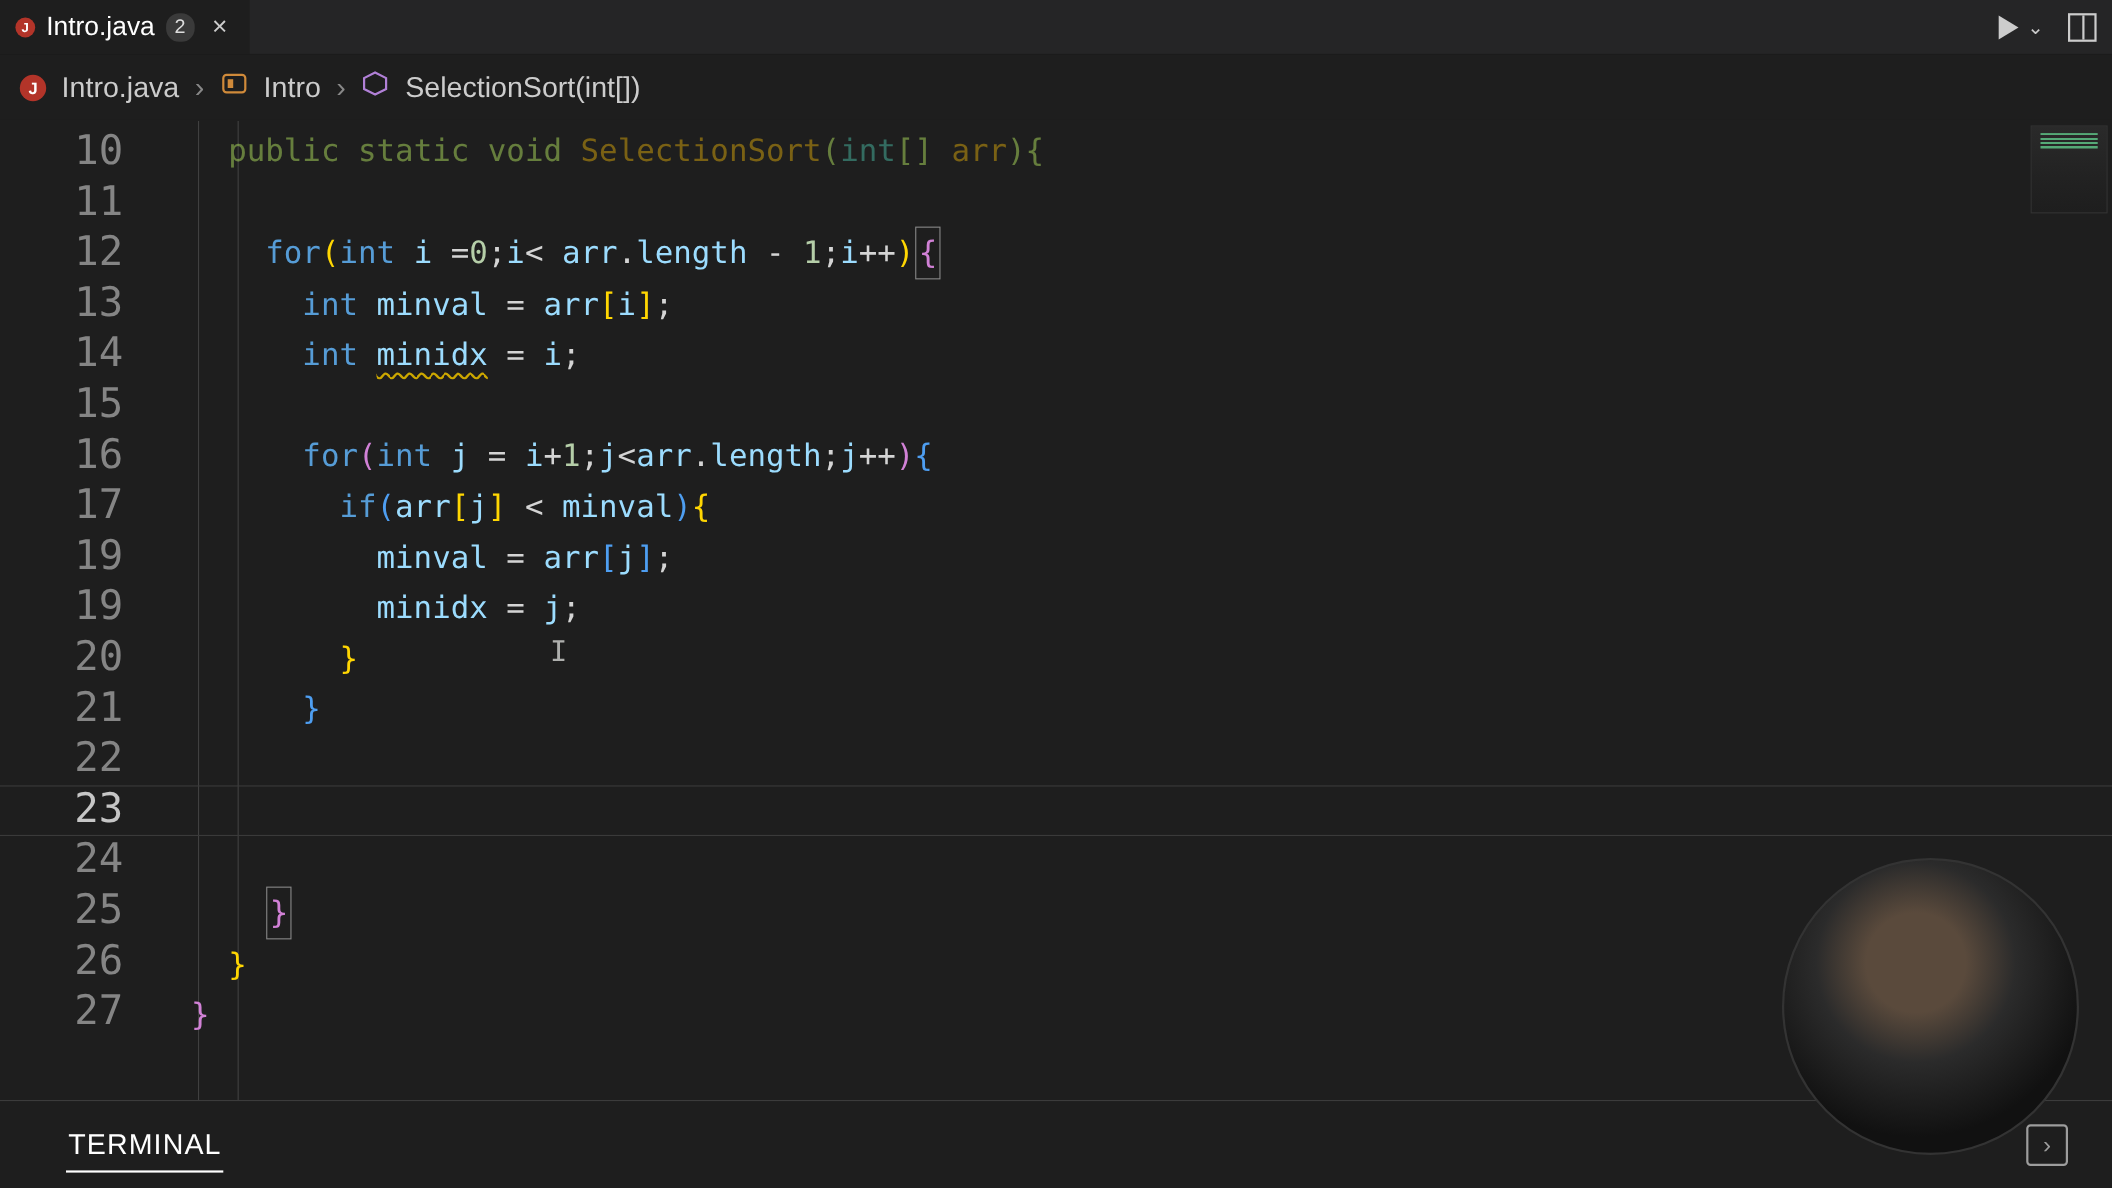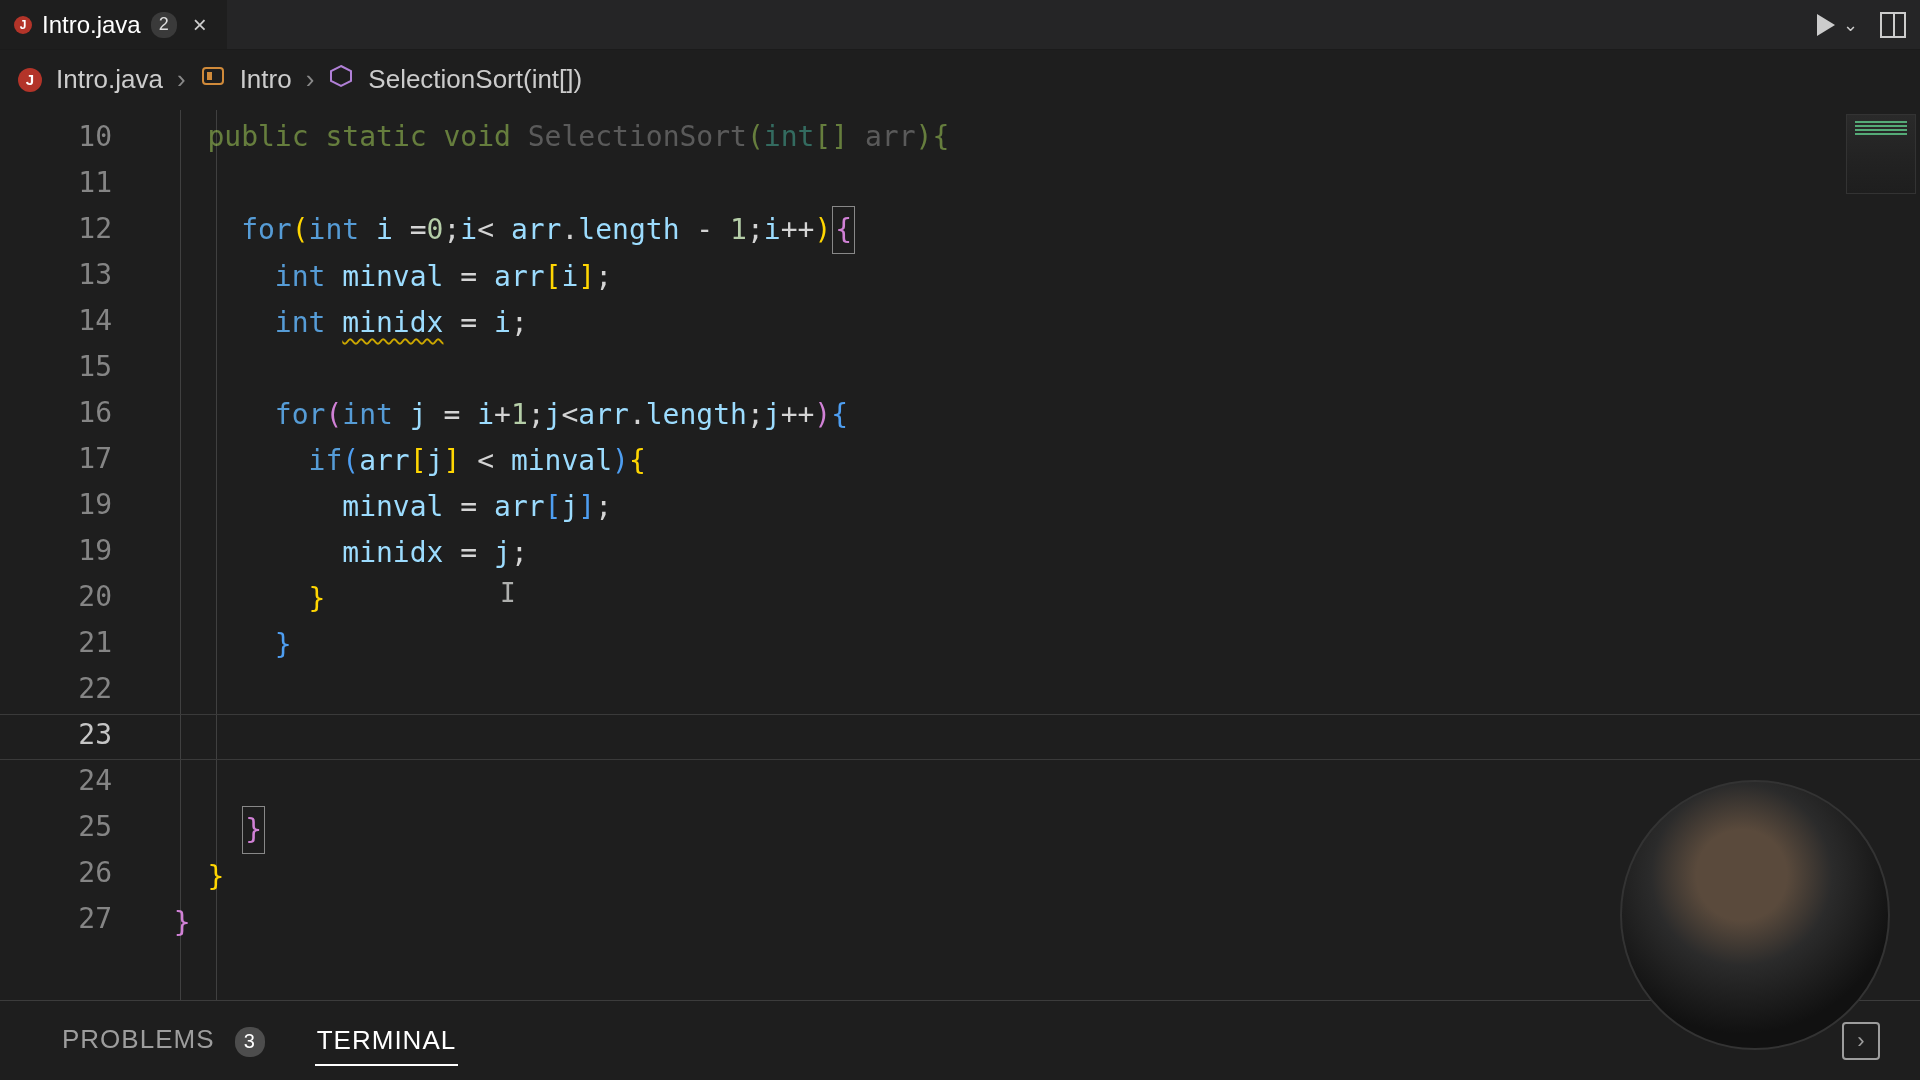--- a/index.html
+++ b/index.html
@@ -16,36 +16,36 @@
   .run-controls .chev { font-size:18px; color:#ccc;}
   .run-controls .split { width:26px;height:26px;border:2px solid #ccc; margin-left:14px; position:relative;}
   .run-controls .split::after{content:"";position:absolute;left:50%;top:0;bottom:0;width:2px;background:#ccc;}
   
   .crumbs { height:60px; display:flex; align-items:center; padding:0 18px; gap:14px; font-size:26px; color:#ccc; background:#1e1e1e; border-bottom:1px solid #1e1e1e;}
   .crumbs .sep { color:#888;}
   .j-icon { width:24px; height:24px; border-radius:50%; background:#b33429; display:inline-flex; align-items:center; justify-content:center;}
   .c-icon svg,.m-icon svg{width:26px;height:26px;}
   
   .editor { position:relative; height:calc(1080px - 50px - 60px - 80px); display:flex; }
-  .gutter { width:140px; text-align:right; padding-right:28px; color:#858585; font-family:Menlo,Consolas,monospace; font-size:28px; line-height:46px; padding-top:4px; user-select:none;}
+  .gutter { width:140px; text-align:right; padding-right:28px; color:#858585; font-family:Menlo,Consolas,monospace; font-size:37px; line-height:46px; padding-top:4px; user-select:none;}
   .gutter div.active{color:#c6c6c6;}
   .code { position:relative; flex:1; font-family:Menlo,Consolas,monospace; font-size:28px; line-height:46px; padding-top:4px; }
   .code .guide { position:absolute; top:0; bottom:0; width:1px; background:#404040; }
   
   .k  { color:#569cd6; }     
   .ty { color:#569cd6; }     
   .v  { color:#9cdcfe; }     
   .n  { color:#b5cea8; }     
   .prop{color:#9cdcfe; }
   .p  { color:#d4d4d4; }     
   .bry{ color:#ffd602; }     
   .brp{ color:#d181d6; }     
   .brb{ color:#4e9ef1; }     
   .dim{ color:#bef264; opacity:.45;}
-  .dimv{ color:#a3a3a3; opacity:.45;}
+  .dimv{ color:#eab308; opacity:.45;}
   .dimt{ color:#4ec9b0; opacity:.45;}
   .warn{ text-decoration: underline wavy #cca700 2px; text-underline-offset:6px;}
   .boxchar{ display:inline-block; border:1px solid #888; padding:0 2px; margin-left:1px;}
   .cursor-caret{display:inline-block;width:0;height:32px;vertical-align:middle;}
   .text-cursor{position:absolute; font-family:monospace; font-size:26px; color:#aeafad; pointer-events:none;}
   .currentline{position:absolute;left:-140px;right:0;height:46px;border-top:1px solid #3a3a3a;border-bottom:1px solid #3a3a3a;z-index:0;}
   .code-line{position:relative;white-space:pre;z-index:1;}
   .minimap{position:absolute;top:4px;right:4px;width:70px;height:80px;background:linear-gradient(#2a2a2a,#222 60%,#1e1e1e);border:1px solid #333;}
   .minimap::before{content:"";position:absolute;left:8px;right:8px;top:6px;height:14px;background:repeating-linear-gradient(#5a7 0 2px,transparent 2px 4px);}
   
@@ -165,23 +165,19 @@
 
     <div class="code-line">  <span class="brp">}</span></div>
 
     <span class="text-cursor" style="top:460px;left:360px;">𝙸</span>
 
     <div class="minimap"></div>
   </div>
 </div>
 
 <div class="panel">
-  <div class="tab-item">
-    <span>PROBLEMS</span>
-    <span class="pcount">3</span>
-  </div>
   <div class="tab-item active">TERMINAL</div>
   <div class="more">
       <span>›</span>
     </div>
 </div>
 
 <div class="cam"></div>
 
 </body></html>

